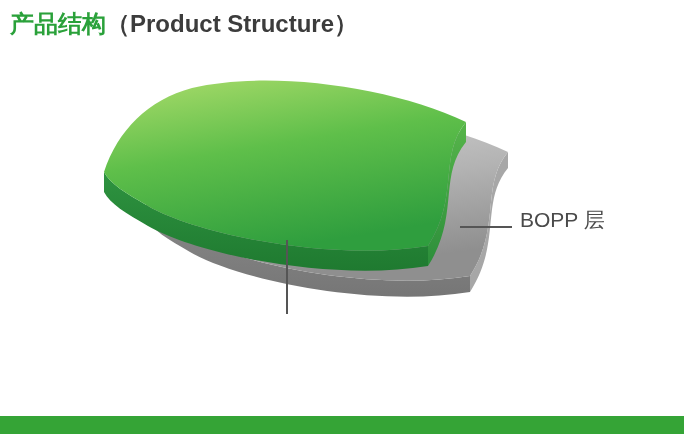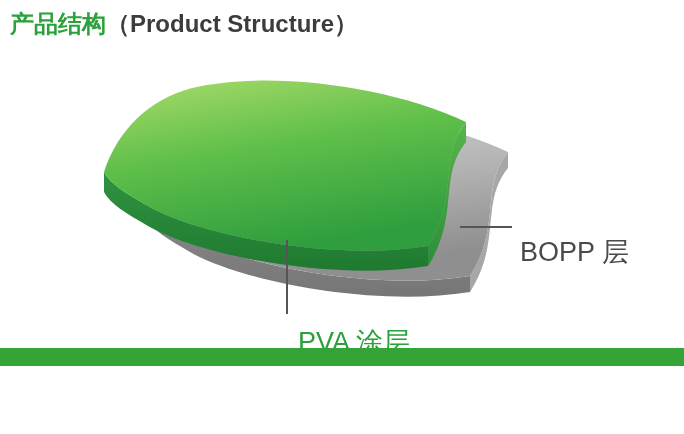--- a/index.html
+++ b/index.html
@@ -4,21 +4,21 @@
 <style>
   html, body {
     margin: 0;
     padding: 0;
     background: #ffffff;
     font-family: "Liberation Sans", "DejaVu Sans", sans-serif;
   }
   .page {
     position: relative;
     width: 684px;
-    height: 366px;
+    height: 434px;
     background: #ffffff;
     overflow: hidden;
   }
   .page-title {
     position: absolute;
     left: 10px;
     top: 8px;
     font-size: 24px;
     font-weight: bold;
     white-space: nowrap;
@@ -27,24 +27,23 @@
   .page-title .en { color: #3c3c3c; }
   .diagram-svg {
     position: absolute;
     left: 0;
     top: 0;
     width: 684px;
     height: 434px;
   }
   .callout-label {
     position: absolute;
-    font-size: 27px;
+    font-size: 21px;
     line-height: 28px;
     white-space: nowrap;
-    margin-top: 32px;
   }
   .label-bopp {
     left: 520px;
     top: 206px;
     color: #4a4a4a;
   }
   .label-pva {
     left: 298px;
     top: 296px;
     color: #2aa13a;
@@ -113,18 +112,17 @@
 
     <path d="M 460 227 L 512 227" stroke="#555555" stroke-width="2" fill="none"></path>
     <path d="M 287 240 L 287 314" stroke="#555555" stroke-width="2" fill="none"></path>
   </svg>
 
   <div class="callout-label label-bopp">
     <div>BOPP 层</div>
   </div>
 
   <div class="callout-label label-pva">
-    <div>PVA 涂层</div>
   </div>
 
   <div class="footer-bar"></div>
 
 </div>
 
 </body></html>

